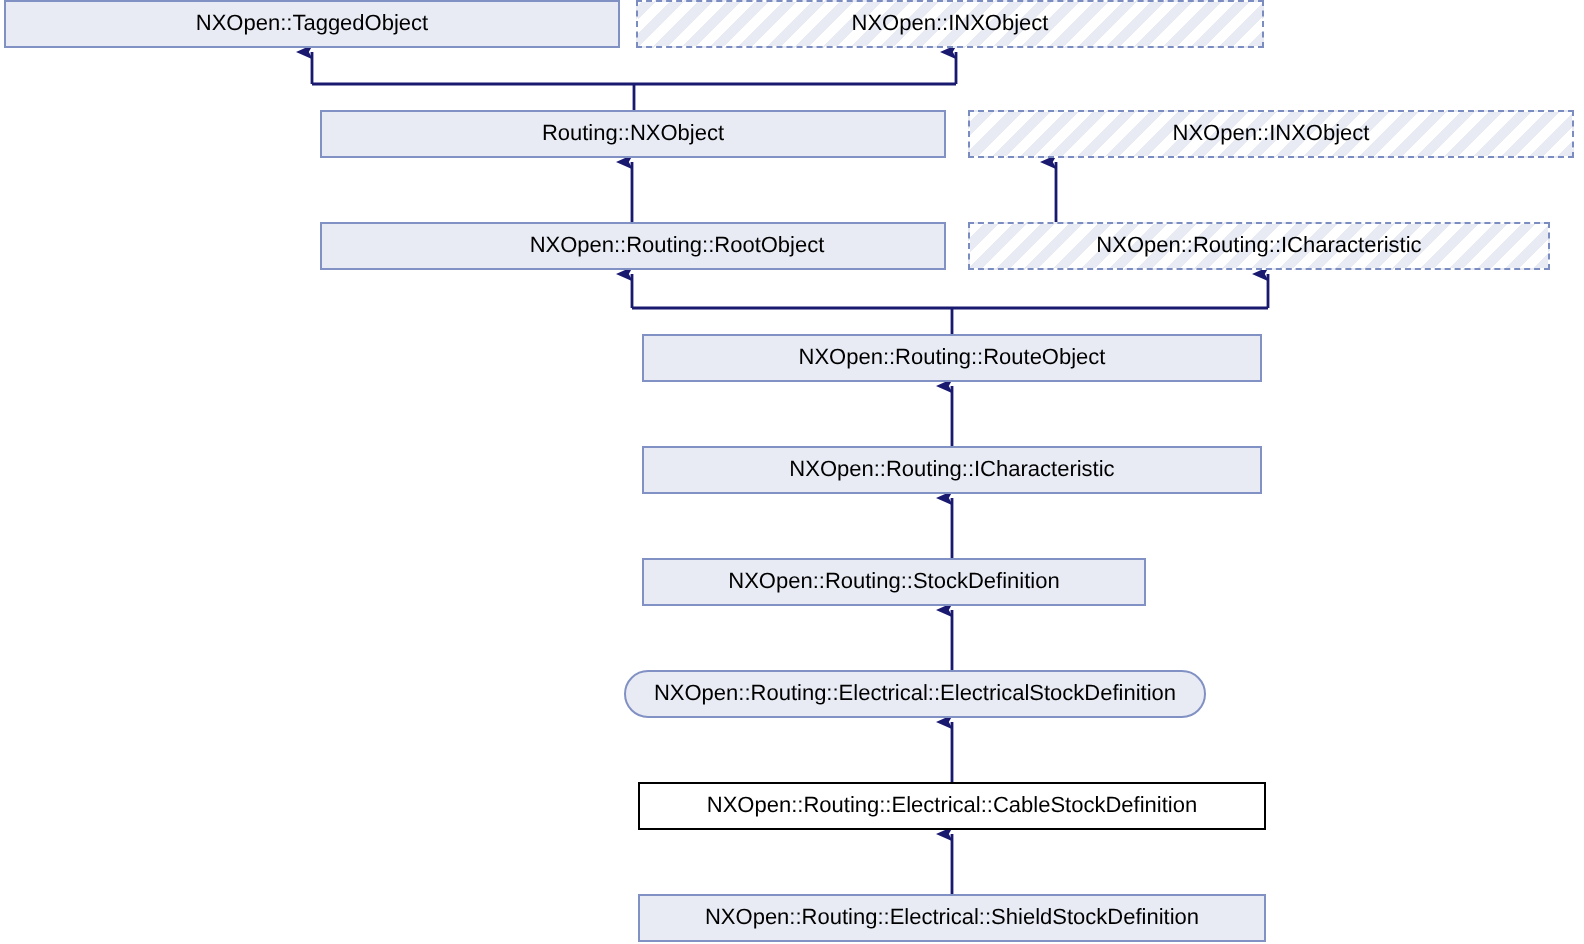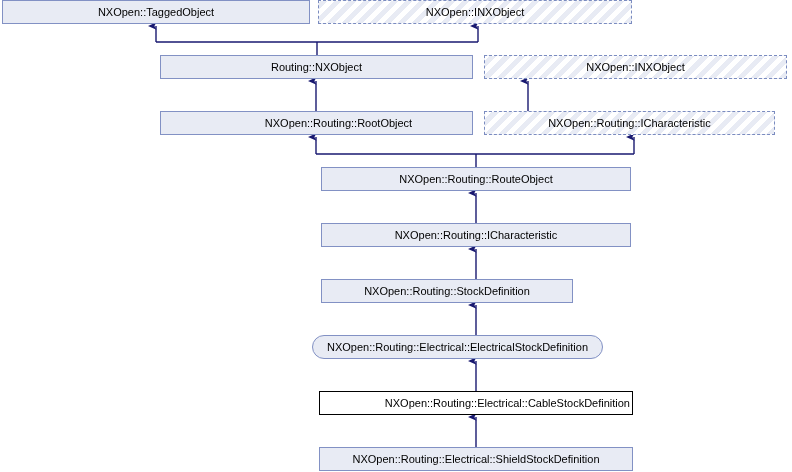--- a/index.html
+++ b/index.html
@@ -134,21 +134,21 @@
   </div>
 
   <div class="node solid" style="left:321px; top:279px; width:252px; height:24px;">
     <span class="label">NXOpen::Routing::StockDefinition</span>
   </div>
 
   <div class="node solid" style="left:312px; top:335px; width:291px; height:24px;border-radius:12px;">
     <span class="label">NXOpen::Routing::Electrical::ElectricalStockDefinition</span>
   </div>
 
-  <div class="node current" style="left:319px; top:391px; width:314px; height:24px;justify-content:flex-end;">
+  <div class="node current" style="left:319px; top:391px; width:314px; height:24px;">
     <span class="label">NXOpen::Routing::Electrical::CableStockDefinition</span>
   </div>
 
   <div class="node solid" style="left:319px; top:447px; width:314px; height:24px;">
     <span class="label">NXOpen::Routing::Electrical::ShieldStockDefinition</span>
   </div>
 
 </div>
 
 </body></html>

